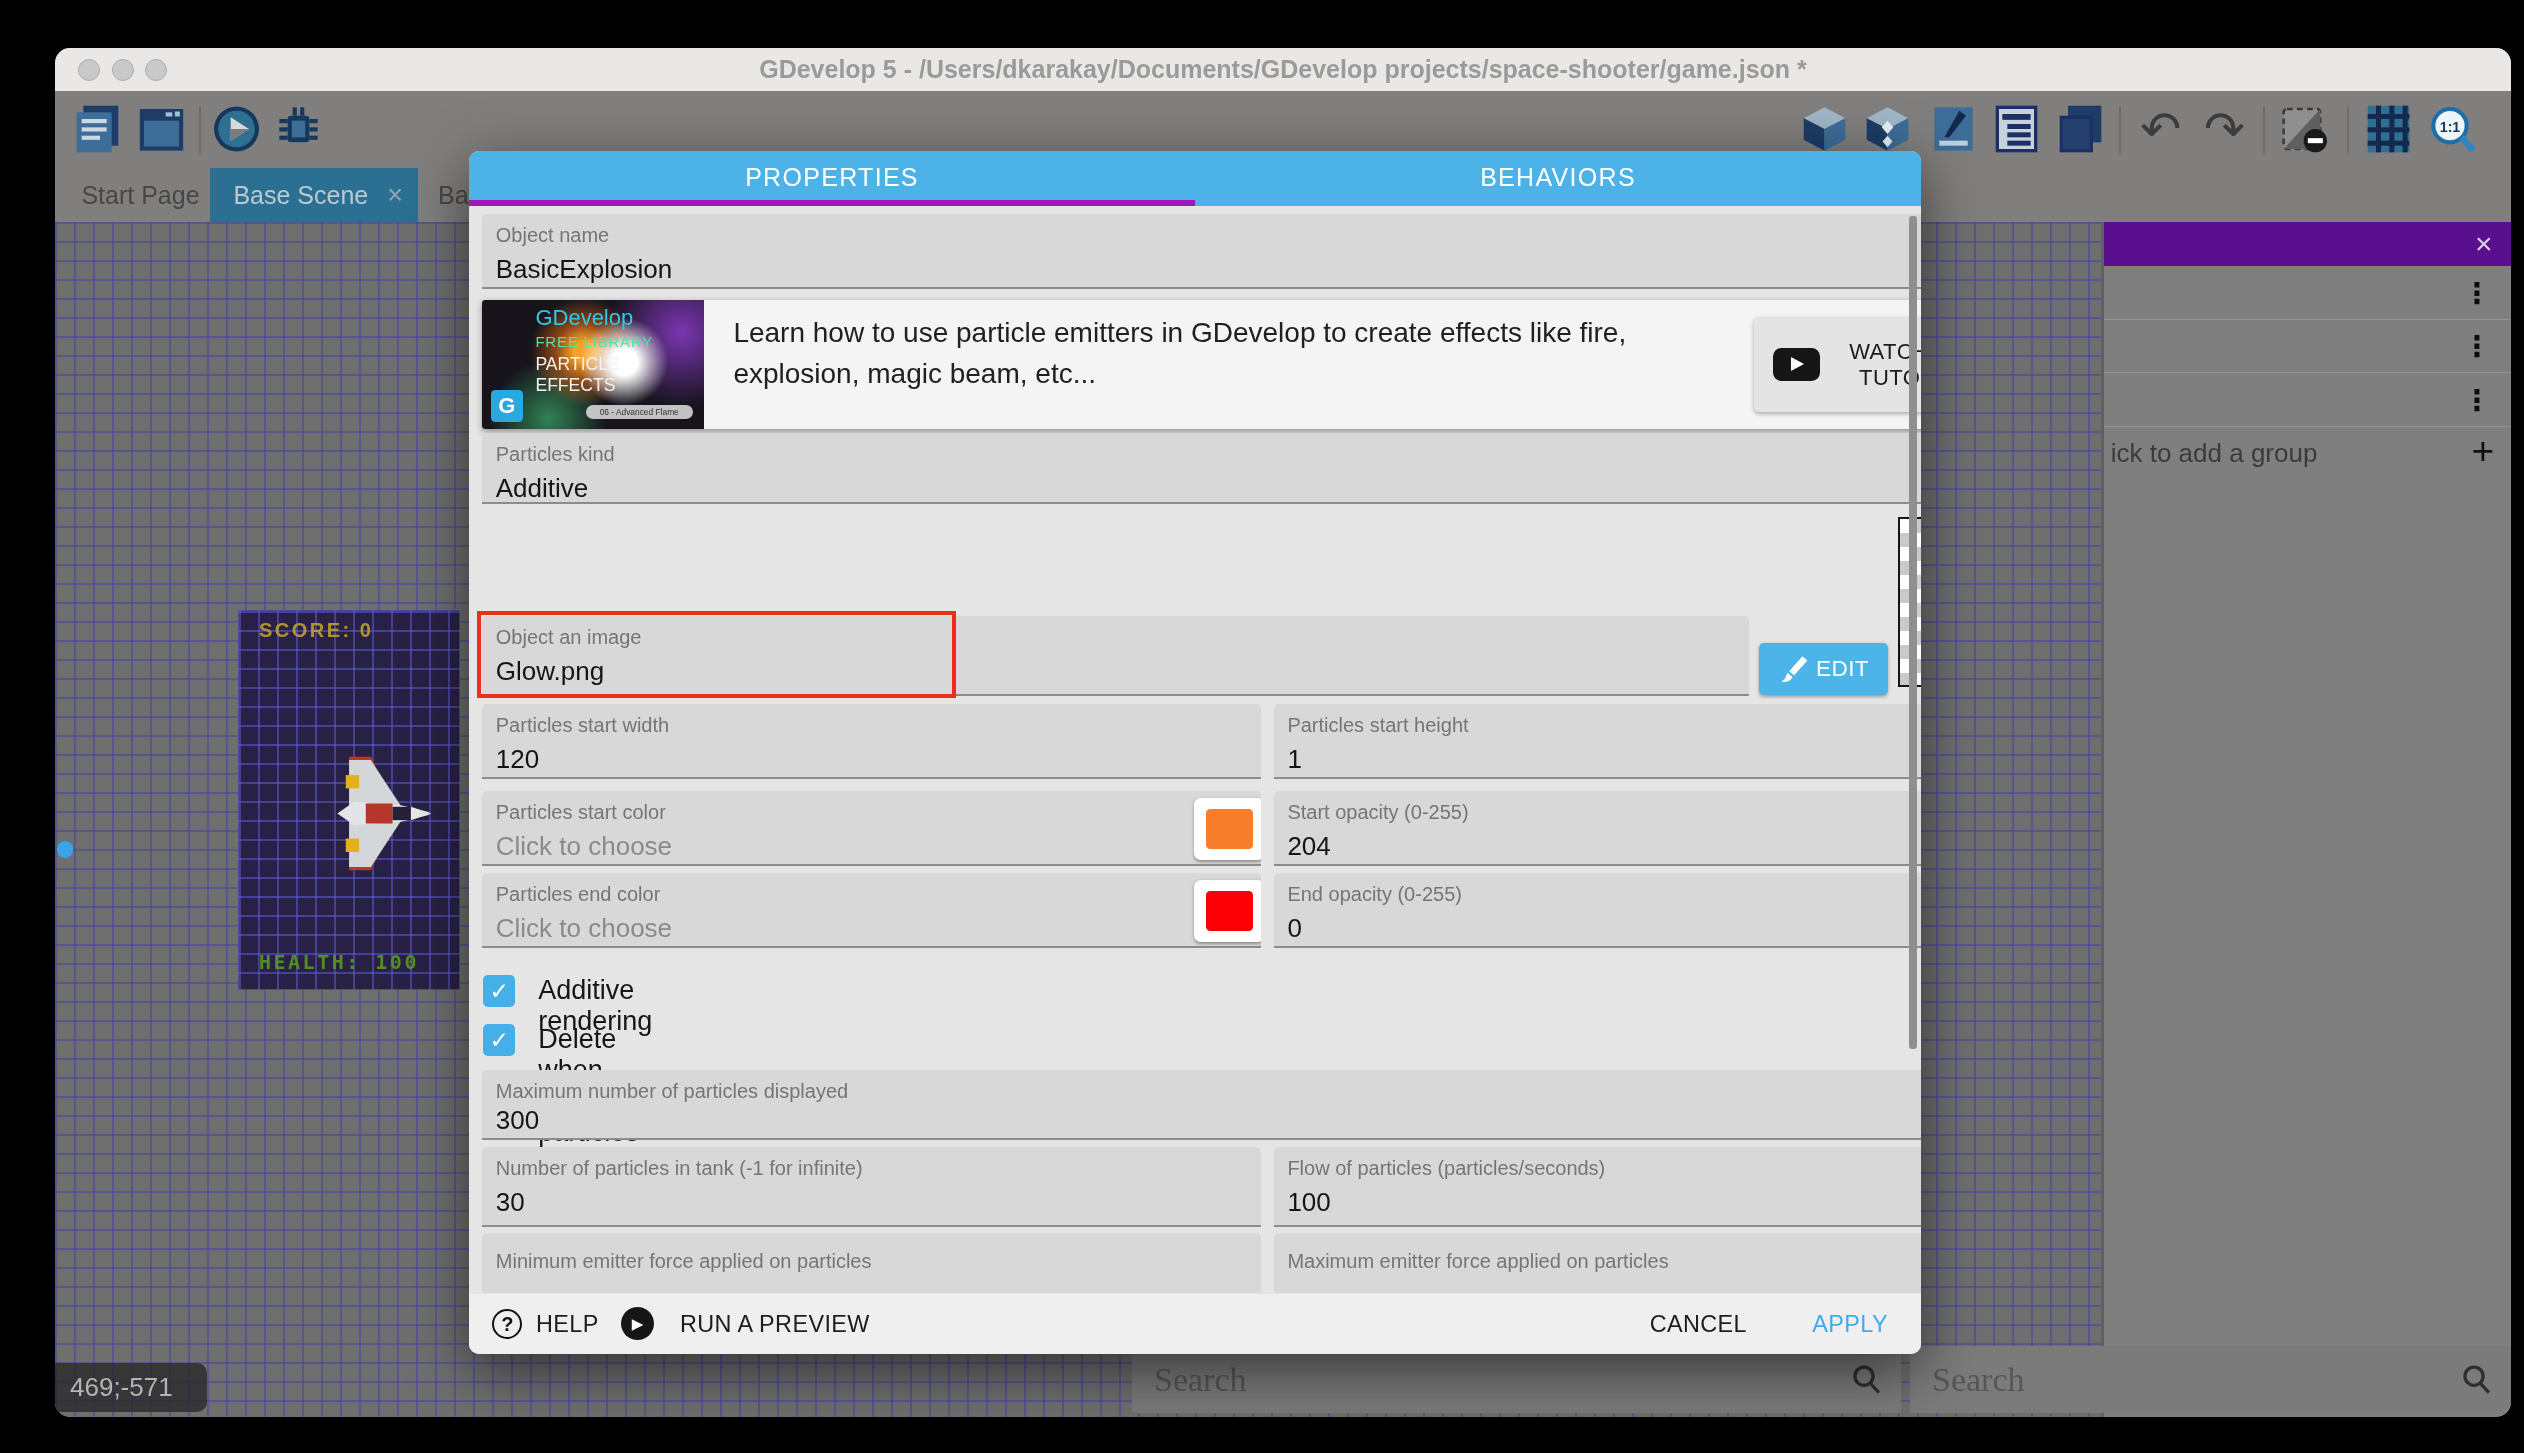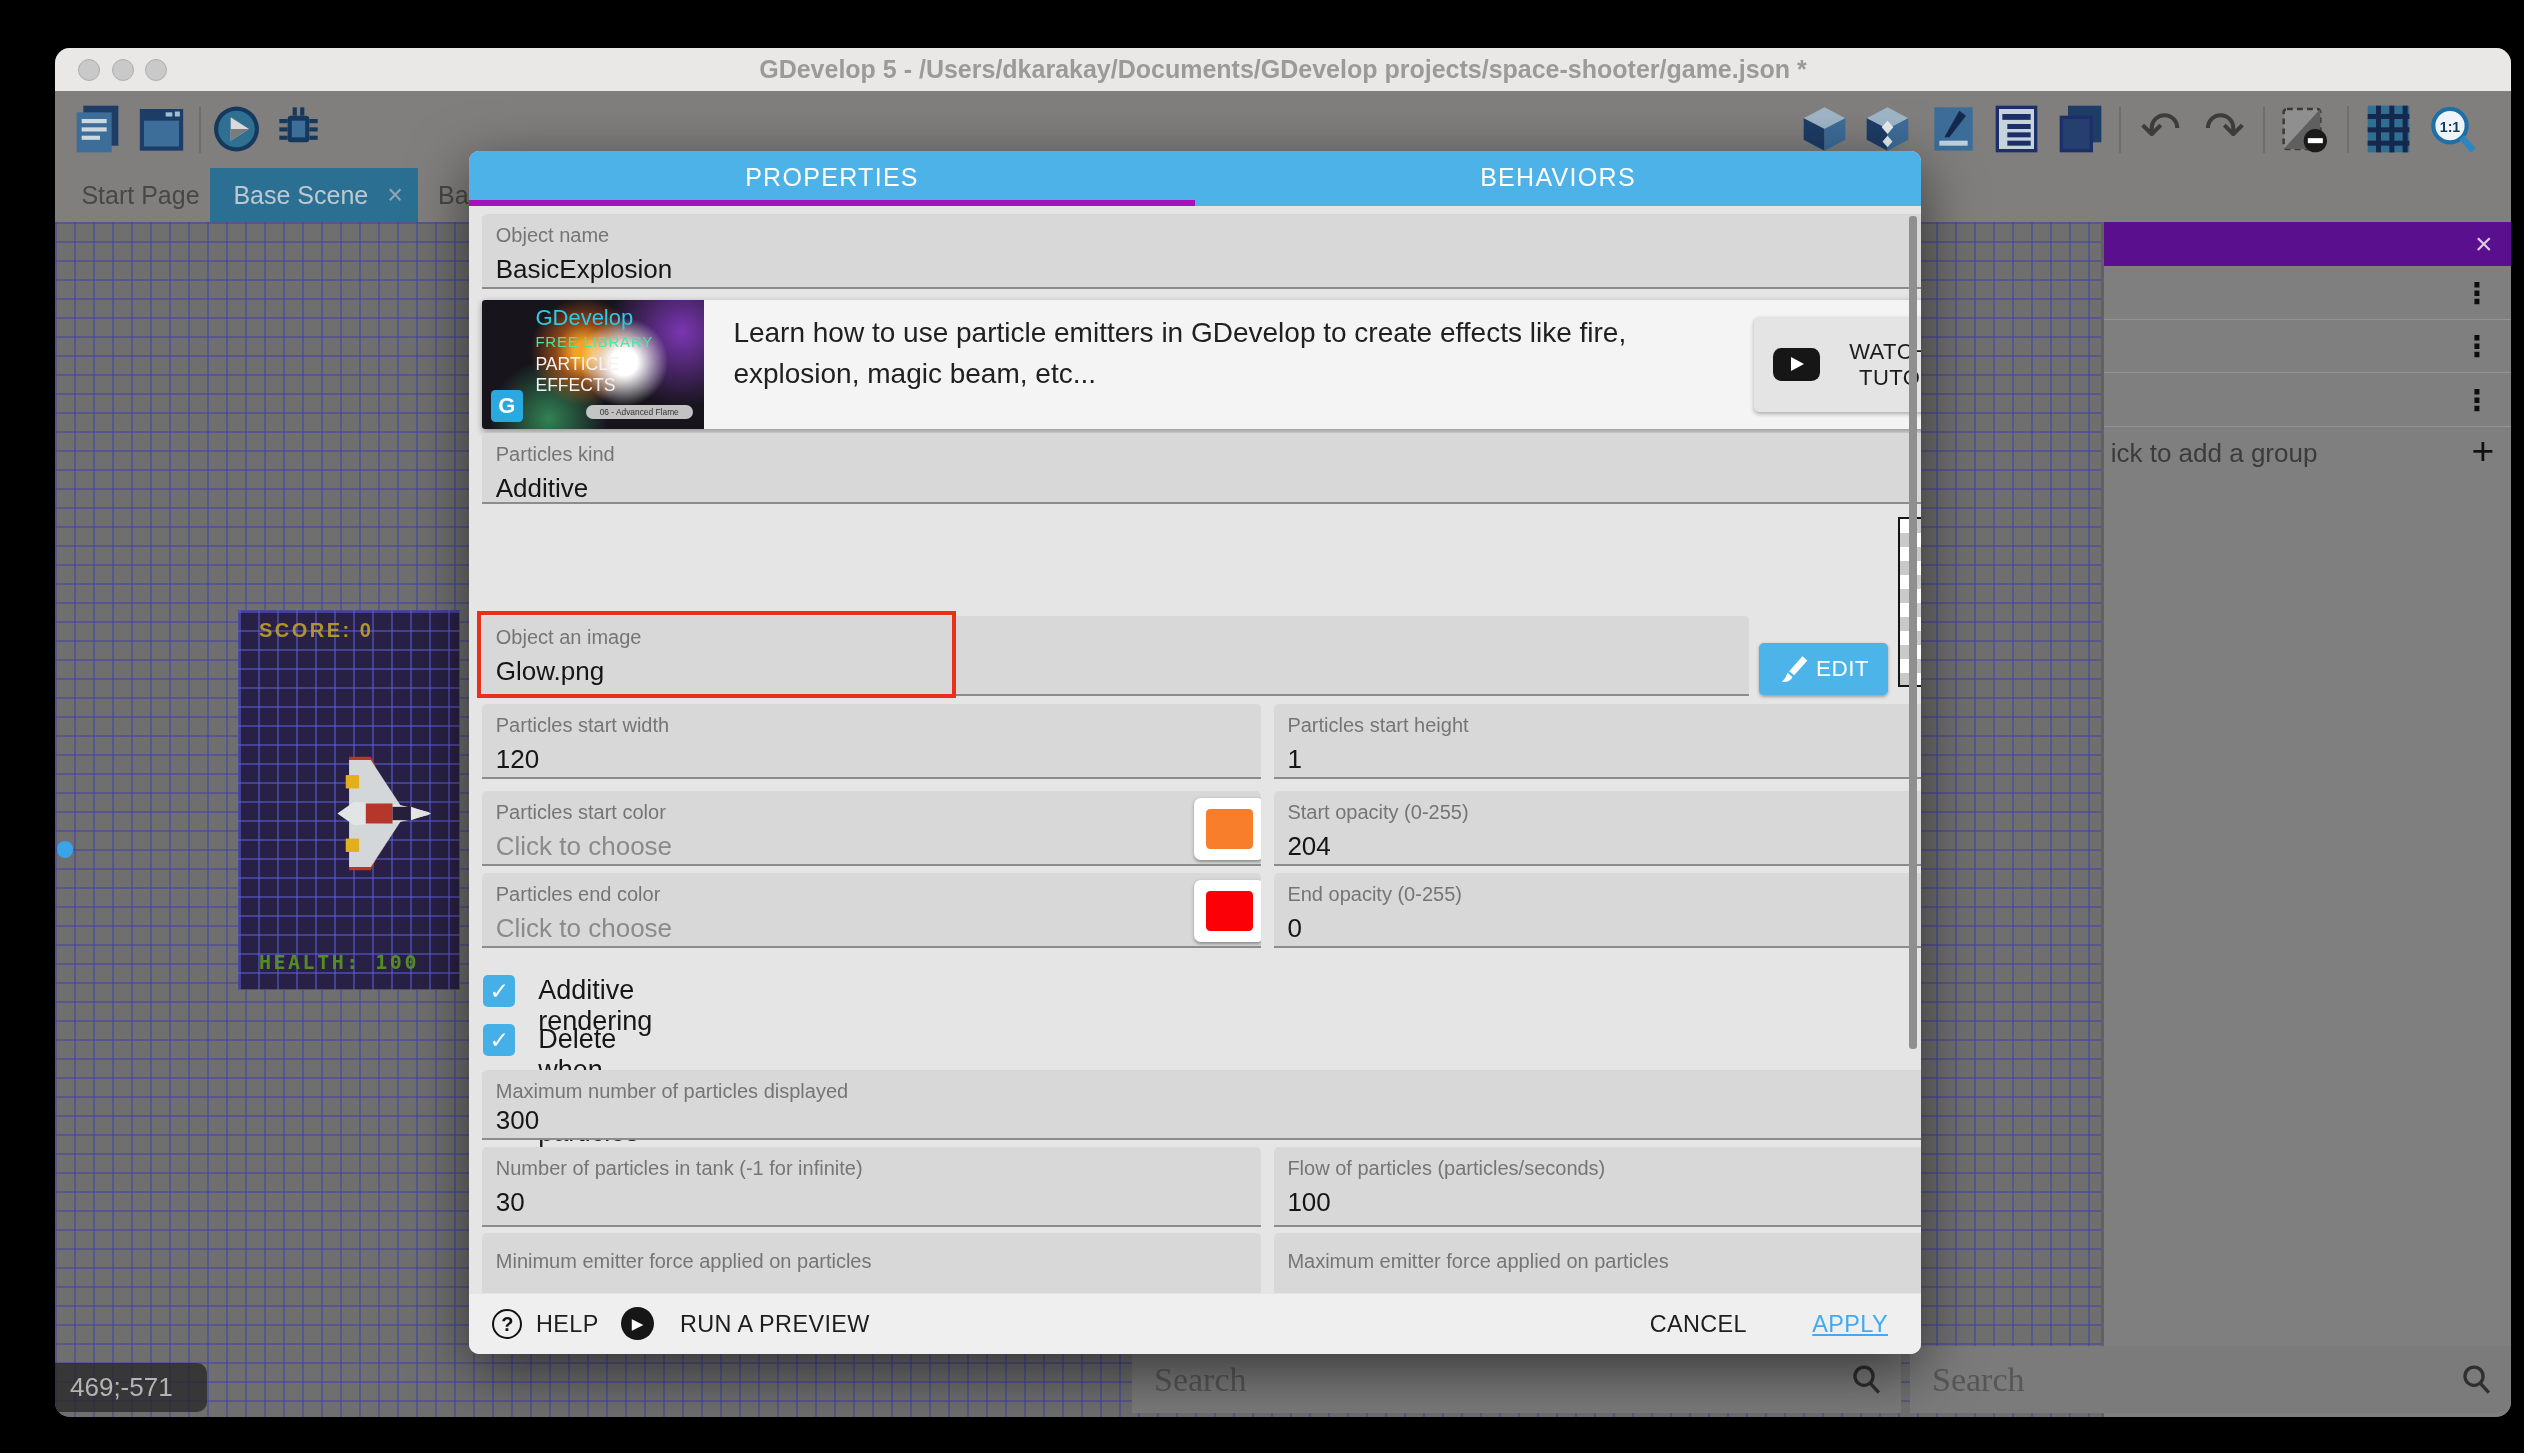--- a/index.html
+++ b/index.html
@@ -172,21 +172,21 @@
   .foot-item { position:absolute; top:0; height:60px; line-height:60px; font-size:23.4px;
                font-weight:500; color:#1d1d1d; letter-spacing:0.4px; }
   #help-ico { position:absolute; left:23.4px; top:15px; width:30px; height:30px; border-radius:50%;
               border:2.5px solid #111; color:#111; font-size:20px; font-weight:bold;
               text-align:center; line-height:27px; }
   #help-label { left:67px; }
   #run-ico { position:absolute; left:152px; top:13.4px; width:33px; height:33px; border-radius:50%;
              background:#161616; color:#fff; font-size:15px; text-align:center; line-height:33px; }
   #run-label { left:199px;margin-left:12px; }
   #cancel-btn { right:174px; }
-  #apply-btn { right:33px; color:#42aaf0;text-decoration:underline; }
+  #apply-btn { right:33px; color:#42aaf0; }
 
   #dlg-scrollbar { position:absolute; right:4.2px; top:65px; width:7.5px; height:833px;
                    background:#8f8f8f; border-radius:3.3px; }
 </style>
 </head>
 <body>
 
 <div id="window">
 
   <div id="titlebar">

